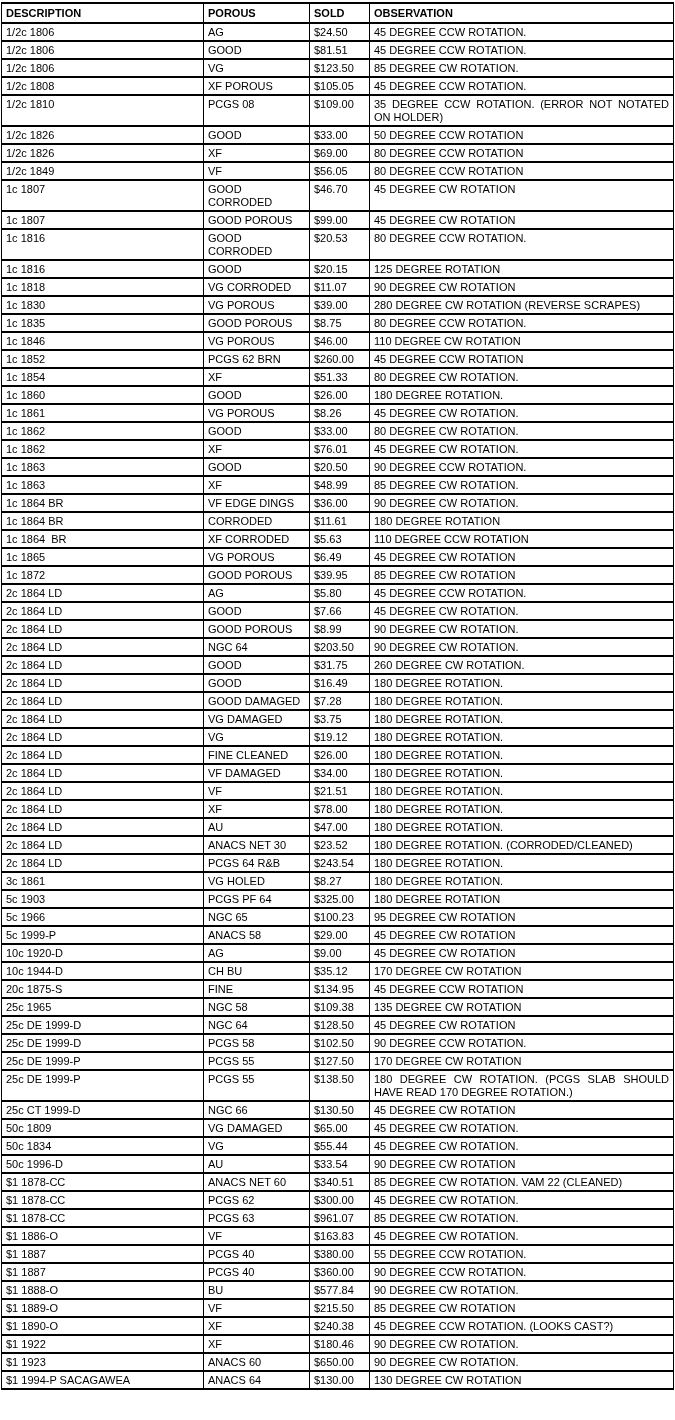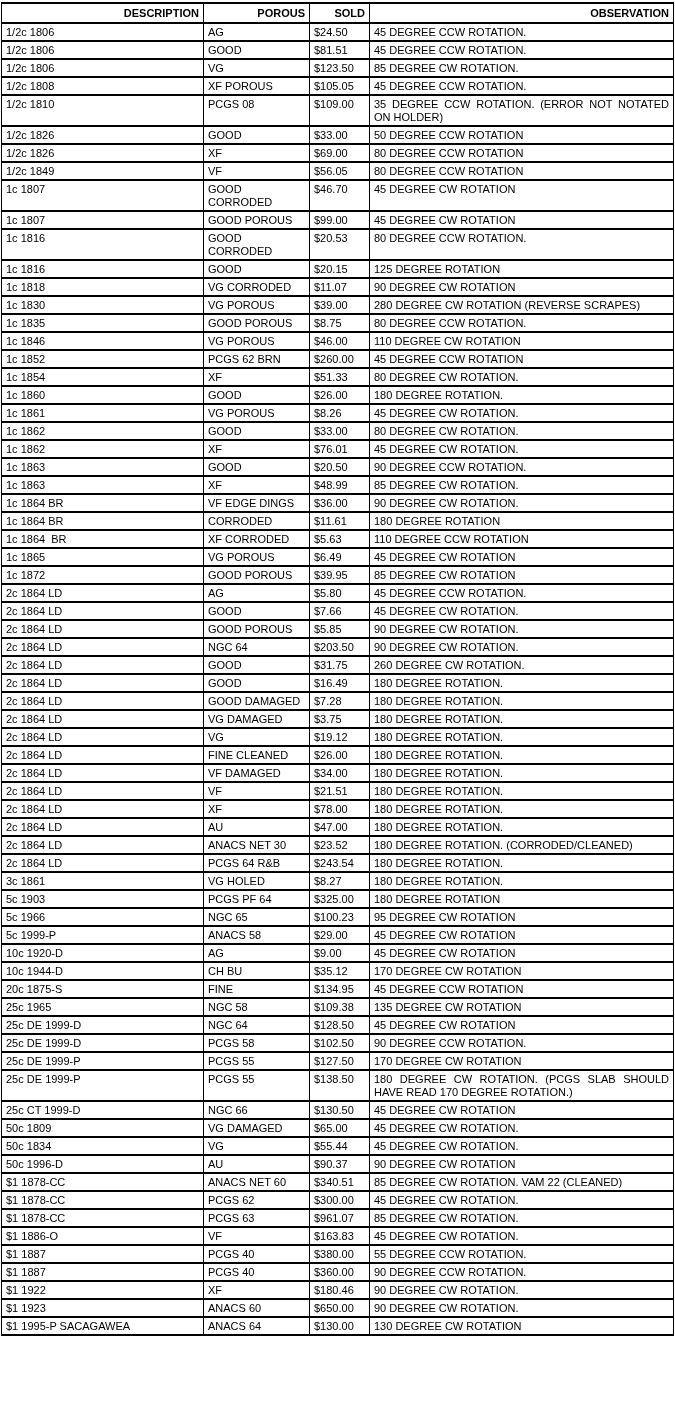--- a/index.html
+++ b/index.html
@@ -32,21 +32,21 @@
     border-width: 2px 1px;
     font-size: 11px;
     line-height: 13px;
     padding: 2px 4px 1px 4px;
     vertical-align: top;
     overflow: hidden;
     word-wrap: break-word;
   }
   table.coin-table th {
     font-weight: bold;
-    text-align: right;
+    text-align: left;
     padding-top: 3px;
     padding-bottom: 2px;
   }
   td.cell-desc {
     text-align: left;
     white-space: pre-wrap;
   }
   td.cell-grade {
     text-align: justify;
     text-justify: inter-character;
@@ -260,21 +260,21 @@
         </tr>
         <tr>
           <td class="cell-desc">2c 1864 LD</td>
           <td class="cell-grade">GOOD</td>
           <td class="cell-sold">$7.66</td>
           <td class="cell-obs">45 DEGREE CW ROTATION.</td>
         </tr>
         <tr>
           <td class="cell-desc">2c 1864 LD</td>
           <td class="cell-grade">GOOD POROUS</td>
-          <td class="cell-sold">$5.85</td>
+          <td class="cell-sold">$8.99</td>
           <td class="cell-obs">90 DEGREE CW ROTATION.</td>
         </tr>
         <tr>
           <td class="cell-desc">2c 1864 LD</td>
           <td class="cell-grade">NGC 64</td>
           <td class="cell-sold">$203.50</td>
           <td class="cell-obs">90 DEGREE CW ROTATION.</td>
         </tr>
         <tr>
           <td class="cell-desc">2c 1864 LD</td>
@@ -434,21 +434,21 @@
         </tr>
         <tr>
           <td class="cell-desc">50c 1834</td>
           <td class="cell-grade">VG</td>
           <td class="cell-sold">$55.44</td>
           <td class="cell-obs">45 DEGREE CW ROTATION.</td>
         </tr>
         <tr>
           <td class="cell-desc">50c 1996-D</td>
           <td class="cell-grade">AU</td>
-          <td class="cell-sold">$90.37</td>
+          <td class="cell-sold">$33.54</td>
           <td class="cell-obs">90 DEGREE CW ROTATION</td>
         </tr>
         <tr>
           <td class="cell-desc">$1 1878-CC</td>
           <td class="cell-grade">ANACS NET 60</td>
           <td class="cell-sold">$340.51</td>
           <td class="cell-obs">85 DEGREE CW ROTATION. VAM 22 (CLEANED)</td>
         </tr>
         <tr>
           <td class="cell-desc">$1 1878-CC</td>
@@ -474,32 +474,50 @@
           <td class="cell-sold">$380.00</td>
           <td class="cell-obs">55 DEGREE CCW ROTATION.</td>
         </tr>
         <tr>
           <td class="cell-desc">$1 1887</td>
           <td class="cell-grade">PCGS 40</td>
           <td class="cell-sold">$360.00</td>
           <td class="cell-obs">90 DEGREE CCW ROTATION.</td>
         </tr>
         <tr>
+          <td class="cell-desc">$1 1888-O</td>
+          <td class="cell-grade">BU</td>
+          <td class="cell-sold">$577.84</td>
+          <td class="cell-obs">90 DEGREE CW ROTATION.</td>
+        </tr>
+        <tr>
+          <td class="cell-desc">$1 1889-O</td>
+          <td class="cell-grade">VF</td>
+          <td class="cell-sold">$215.50</td>
+          <td class="cell-obs">85 DEGREE CW ROTATION</td>
+        </tr>
+        <tr>
+          <td class="cell-desc">$1 1890-O</td>
+          <td class="cell-grade">XF</td>
+          <td class="cell-sold">$240.38</td>
+          <td class="cell-obs">45 DEGREE CCW ROTATION. (LOOKS CAST?)</td>
+        </tr>
+        <tr>
           <td class="cell-desc">$1 1922</td>
           <td class="cell-grade">XF</td>
           <td class="cell-sold">$180.46</td>
           <td class="cell-obs">90 DEGREE CW ROTATION.</td>
         </tr>
         <tr>
           <td class="cell-desc">$1 1923</td>
           <td class="cell-grade">ANACS 60</td>
           <td class="cell-sold">$650.00</td>
           <td class="cell-obs">90 DEGREE CW ROTATION.</td>
         </tr>
         <tr>
-          <td class="cell-desc">$1 1995-P SACAGAWEA</td>
+          <td class="cell-desc">$1 1994-P SACAGAWEA</td>
           <td class="cell-grade">ANACS 64</td>
           <td class="cell-sold">$130.00</td>
           <td class="cell-obs">130 DEGREE CW ROTATION</td>
         </tr>
       </tbody>
   </table>
 </div>
 
 </body></html>

